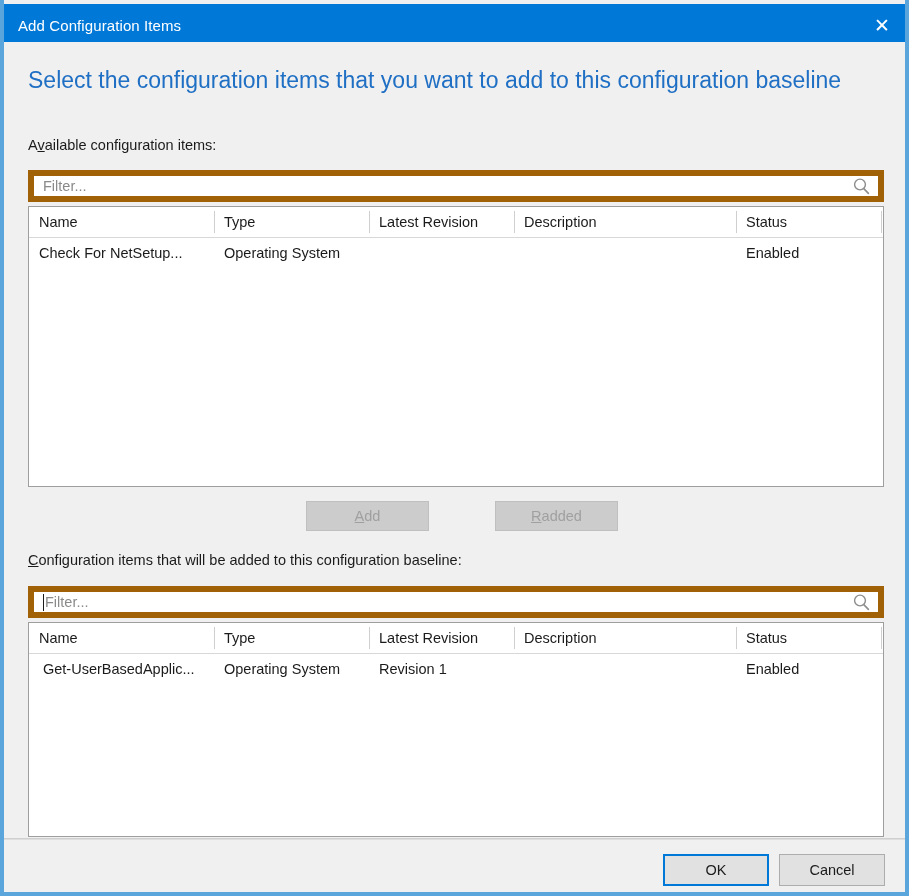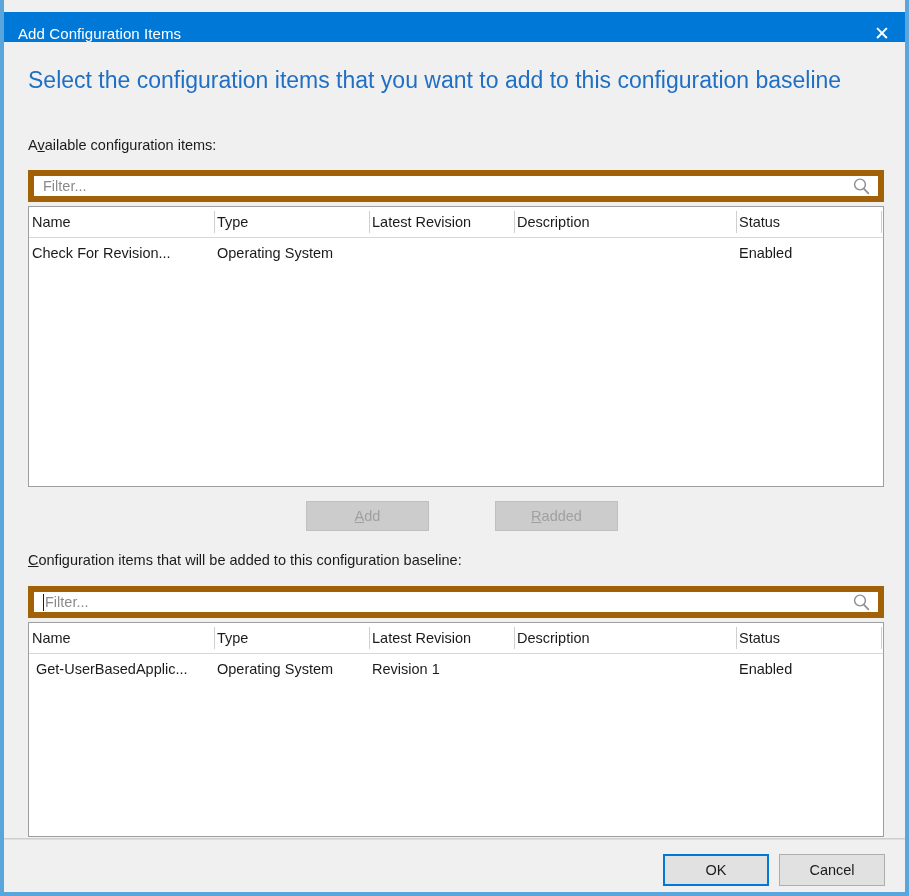--- a/index.html
+++ b/index.html
@@ -18,21 +18,21 @@
     box-sizing: border-box;
     border-left: 4px solid #5aa5dc;
     border-right: 4px solid #5aa5dc;
     border-bottom: 4px solid #5aa5dc;
     background: #f0f0f0;
     overflow: hidden;
   }
   
   .titlebar {
     position: absolute;
-    left: 0; top: 12px; right: 0;
+    left: 0; top: 4px; right: 0;
     height: 42px;
     background: #0078d7;
     display: flex;
     align-items: center;
   }
   .titlebar-text {
     color: #ffffff;
     font-size: 15px;
     padding-left: 14px;
     letter-spacing: .1px;
@@ -122,21 +122,21 @@
   }
   .lv-cell {
     position: absolute;
     top: 0;
     height: 30px;
     line-height: 30px;
     font-size: 14.5px;
     color: #1b1b1b;
     white-space: nowrap;
     overflow: hidden;
-    padding-left: 3px;
+    padding-left: 10px;
     box-sizing: border-box;
   }
   .lv-divider {
     position: absolute;
     top: 4px;
     width: 1px;
     height: 22px;
     background: #cfcfcf;
   }
   .lv-row {
@@ -214,21 +214,21 @@
         <div class="lv-cell" style="left:185px; width:155px;">Type</div>
         <div class="lv-divider" style="left:340px;"></div>
         <div class="lv-cell" style="left:340px; width:145px;">Latest Revision</div>
         <div class="lv-divider" style="left:485px;"></div>
         <div class="lv-cell" style="left:485px; width:222px;">Description</div>
         <div class="lv-divider" style="left:707px;"></div>
         <div class="lv-cell" style="left:707px; width:145px;">Status</div>
         <div class="lv-divider" style="left:852px;"></div>
       </div>
       <div class="lv-row">
-        <div class="lv-cell" style="left:0px; width:185px;">Check For Revision...</div>
+        <div class="lv-cell" style="left:0px; width:185px;">Check For NetSetup...</div>
         <div class="lv-cell" style="left:185px; width:155px;">Operating System</div>
         <div class="lv-cell" style="left:485px; width:222px;"></div>
         <div class="lv-cell" style="left:707px; width:145px;">Enabled</div>
       </div>
     </div>
 
     <button class="btn disabled" style="left:302px; top:459px; width:123px; height:30px;">
         <span class="accel">A</span>
         <span>dd</span>
       </button>

